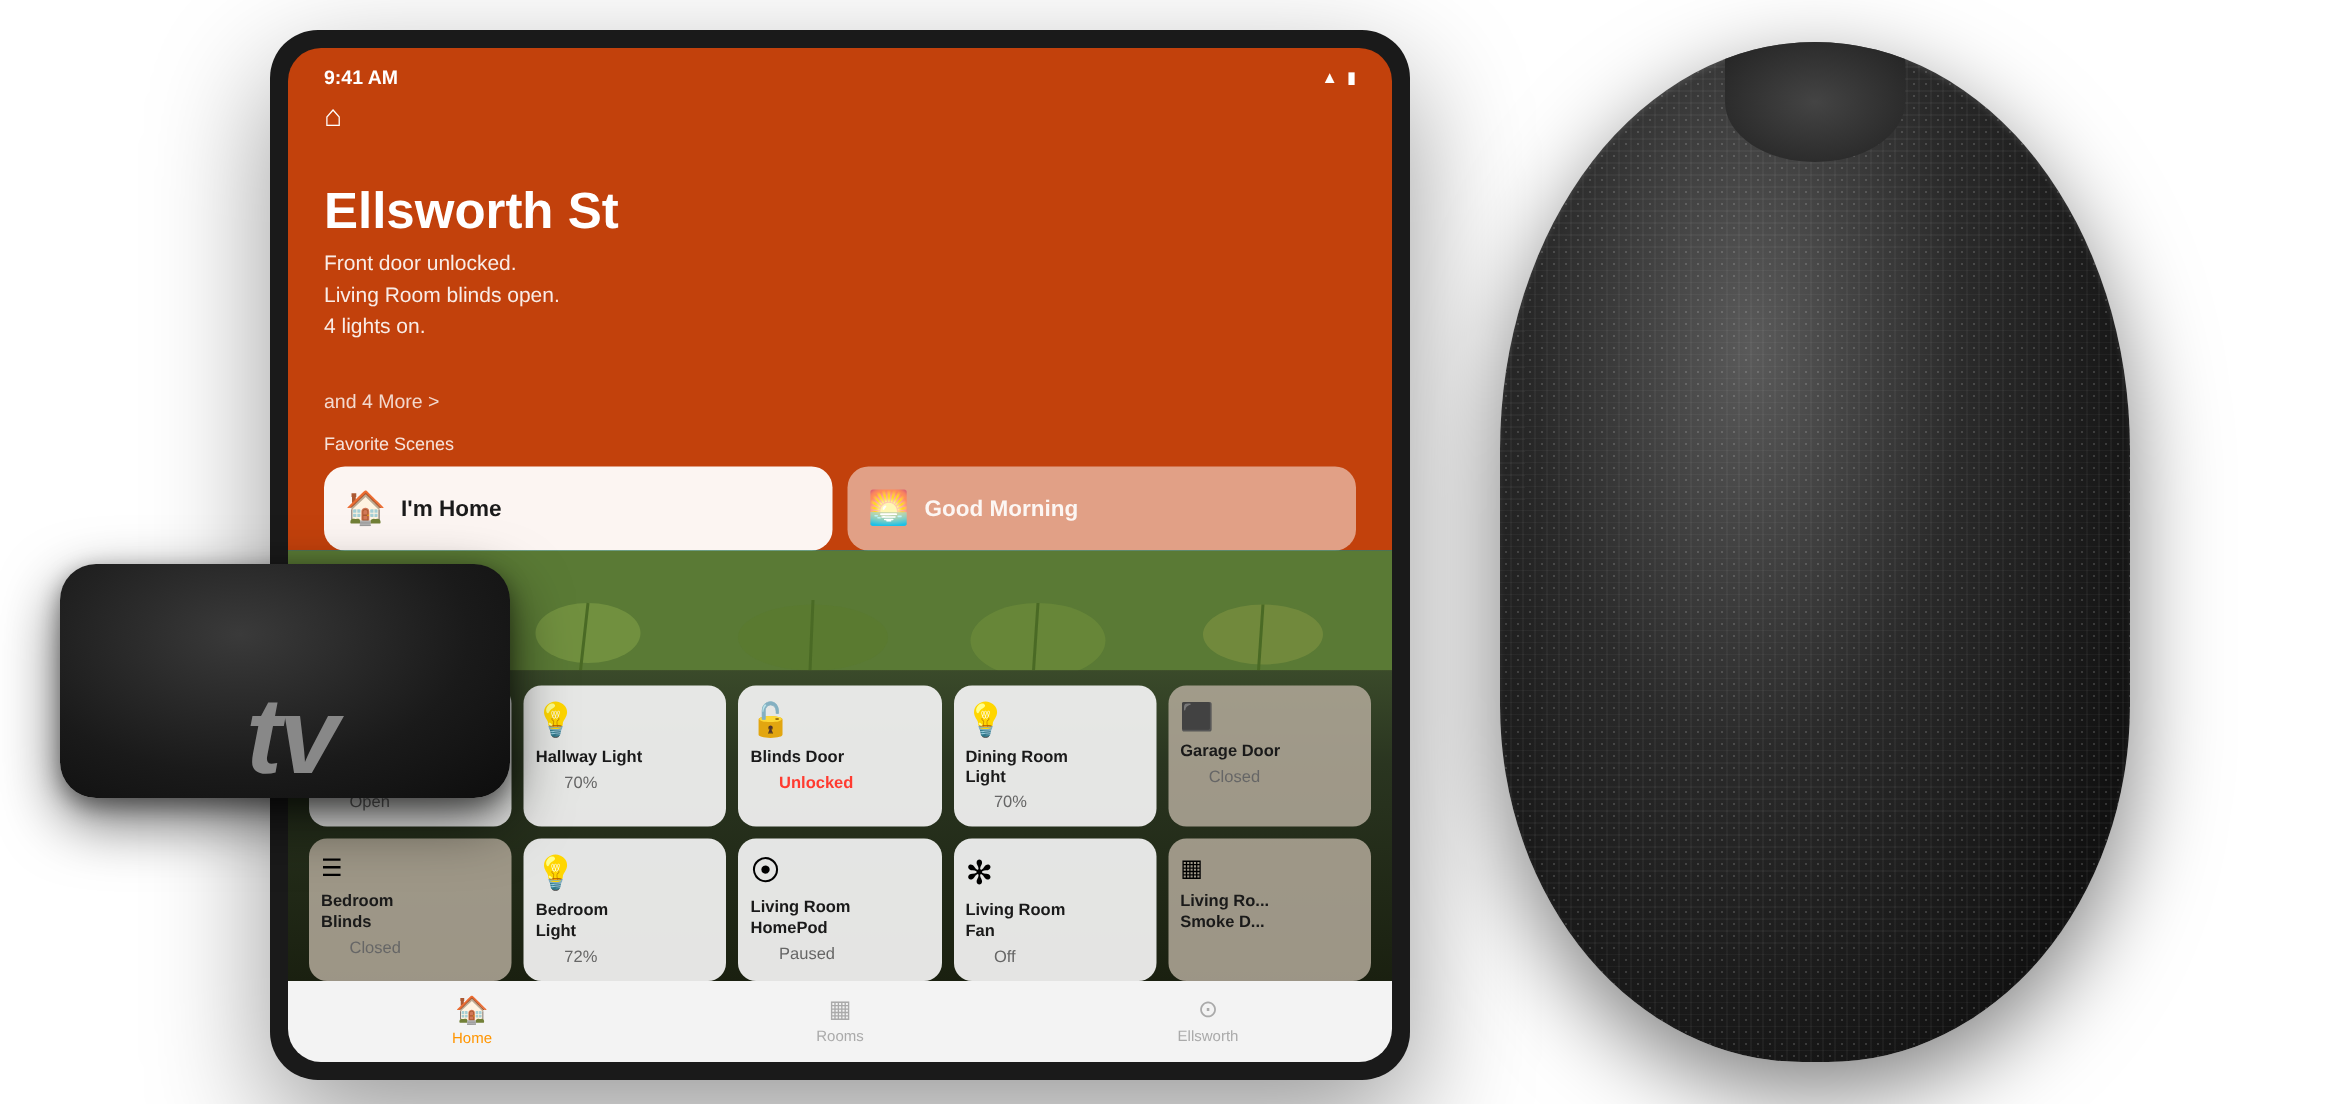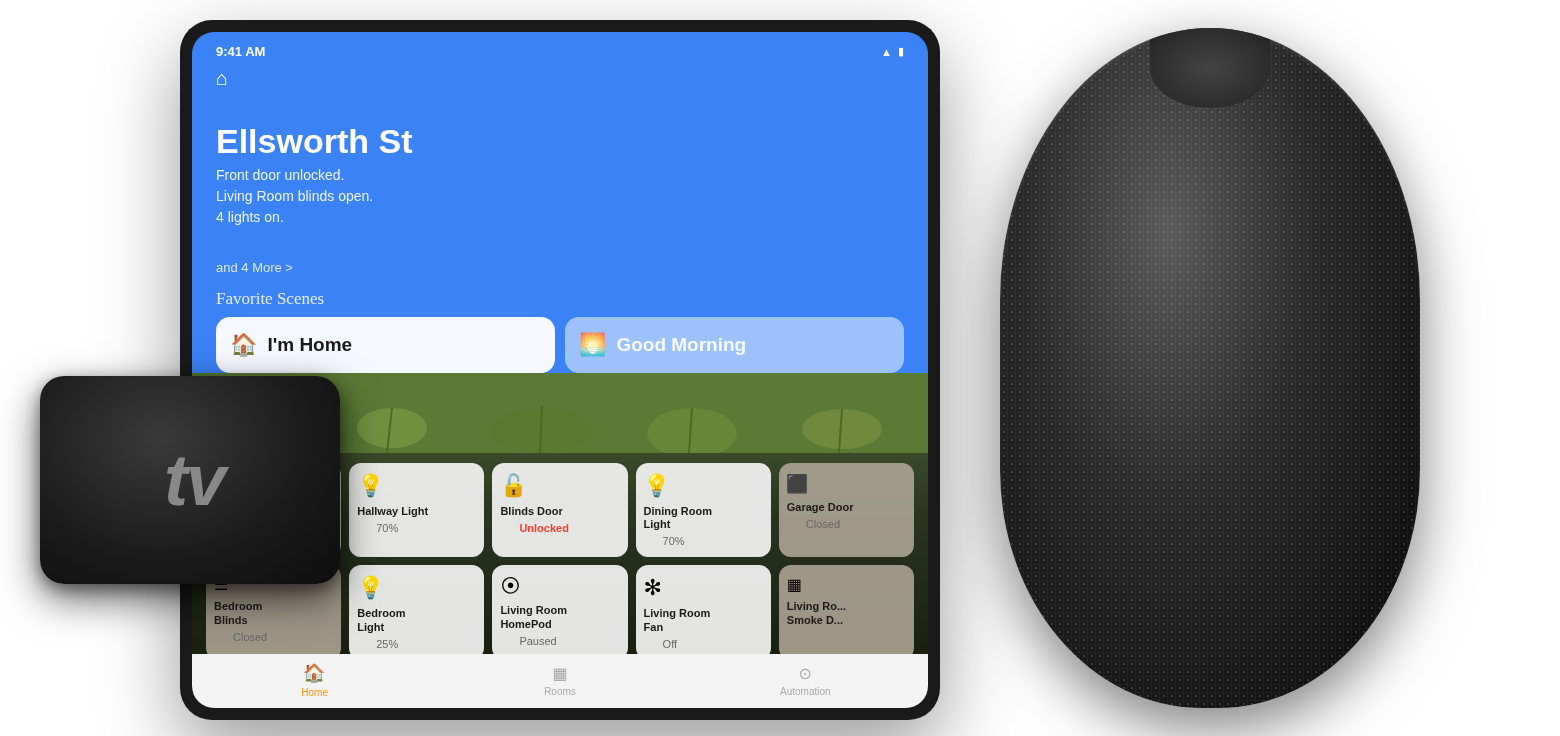--- a/index.html
+++ b/index.html
@@ -72,27 +72,27 @@
       position: absolute;
       left: 40px;
       bottom: 80px;
       width: 340px;
       height: 280px;
       z-index: 10;
     }
 
     .apple-tv-body {
       width: 300px;
-      height: 208px;
+      height: 156px;
       background: radial-gradient(ellipse at 40% 30%, #3a3a3a, #1a1a1a 60%, #0d0d0d);
       border-radius: 24px;
       position: relative;
       box-shadow: 0 15px 40px rgba(0,0,0,0.6), 0 5px 15px rgba(0,0,0,0.4);
       display: flex;
-      align-items: center;
+      align-items: flex-end;
       justify-content: center;
     }
 
     .apple-tv-logo {
       display: flex;
       align-items: center;
       gap: 8px;
     }
 
     .apple-icon {
@@ -134,21 +134,21 @@
       height: 100%;
       border-radius: 22px;
       overflow: hidden;
       position: relative;
       display: flex;
       flex-direction: column;
     }
 
     
     .screen-header {
-      background: #3b82f6;
+      background: #c2410c;
       padding: 12px 24px 0;
       flex-shrink: 0;
     }
 
     .status-bar {
       display: flex;
       justify-content: space-between;
       align-items: center;
       margin-bottom: 8px;
     }
@@ -192,25 +192,24 @@
     }
 
     .and-more {
       font-size: 13px;
       color: rgba(255,255,255,0.8);
       margin-bottom: 14px;
       margin-top: 32px;
     }
 
     .favorite-scenes-label {
-      font-size: 17px;
+      font-size: 12px;
       color: rgba(255,255,255,0.85);
       font-weight: 500;
       margin-bottom: 8px;
-      font-family: Liberation Serif, serif;
     }
 
     .scenes-row {
       display: flex;
       gap: 10px;
       margin-bottom: 0;
       padding-bottom: 0;
     }
 
     .scene-card {
@@ -226,21 +225,21 @@
 
     .scene-card.active {
       background: rgba(255,255,255,0.5);
     }
 
     .scene-icon {
       font-size: 22px;
     }
 
     .scene-label {
-      font-size: 19px;
+      font-size: 15px;
       font-weight: 600;
       color: #1a1a1a;
     }
 
     .scene-card.active .scene-label {
       color: rgba(255,255,255,0.9);
     }
 
     
     .photo-band {
@@ -480,21 +479,21 @@
 
             <div class="device-card dark-card">
               <span class="device-card-icon" style="font-size:16px;">☰</span>
               <div class="device-card-name">Bedroom<br>Blinds</div>
               <div class="device-card-status">Closed</div>
             </div>
 
             <div class="device-card">
               <span class="device-card-icon" style="color:#FFB800;">💡</span>
               <div class="device-card-name">Bedroom<br>Light</div>
-              <div class="device-card-status">25%</div>
+              <div class="device-card-status">72%</div>
             </div>
 
             <div class="device-card">
               <span class="device-card-icon" style="font-size:20px;">⦿</span>
               <div class="device-card-name">Living Room<br>HomePod</div>
               <div class="device-card-status">Paused</div>
             </div>
 
             <div class="device-card">
               <span class="device-card-icon" style="font-size:22px;">✻</span>
@@ -515,21 +514,21 @@
           <div class="tab-item">
             <span class="tab-icon active">🏠</span>
             <span class="tab-label active">Home</span>
           </div>
           <div class="tab-item">
             <span class="tab-icon" style="font-size:16px;">▦</span>
             <span class="tab-label">Rooms</span>
           </div>
           <div class="tab-item">
             <span class="tab-icon" style="font-size:16px;">⊙</span>
-            <span class="tab-label">Automation</span>
+            <span class="tab-label">Ellsworth</span>
           </div>
         </div>
 
       </div>
     </div>
   </div>
 
   <div class="apple-tv">
     <div class="apple-tv-body">
       <div class="apple-tv-logo">

